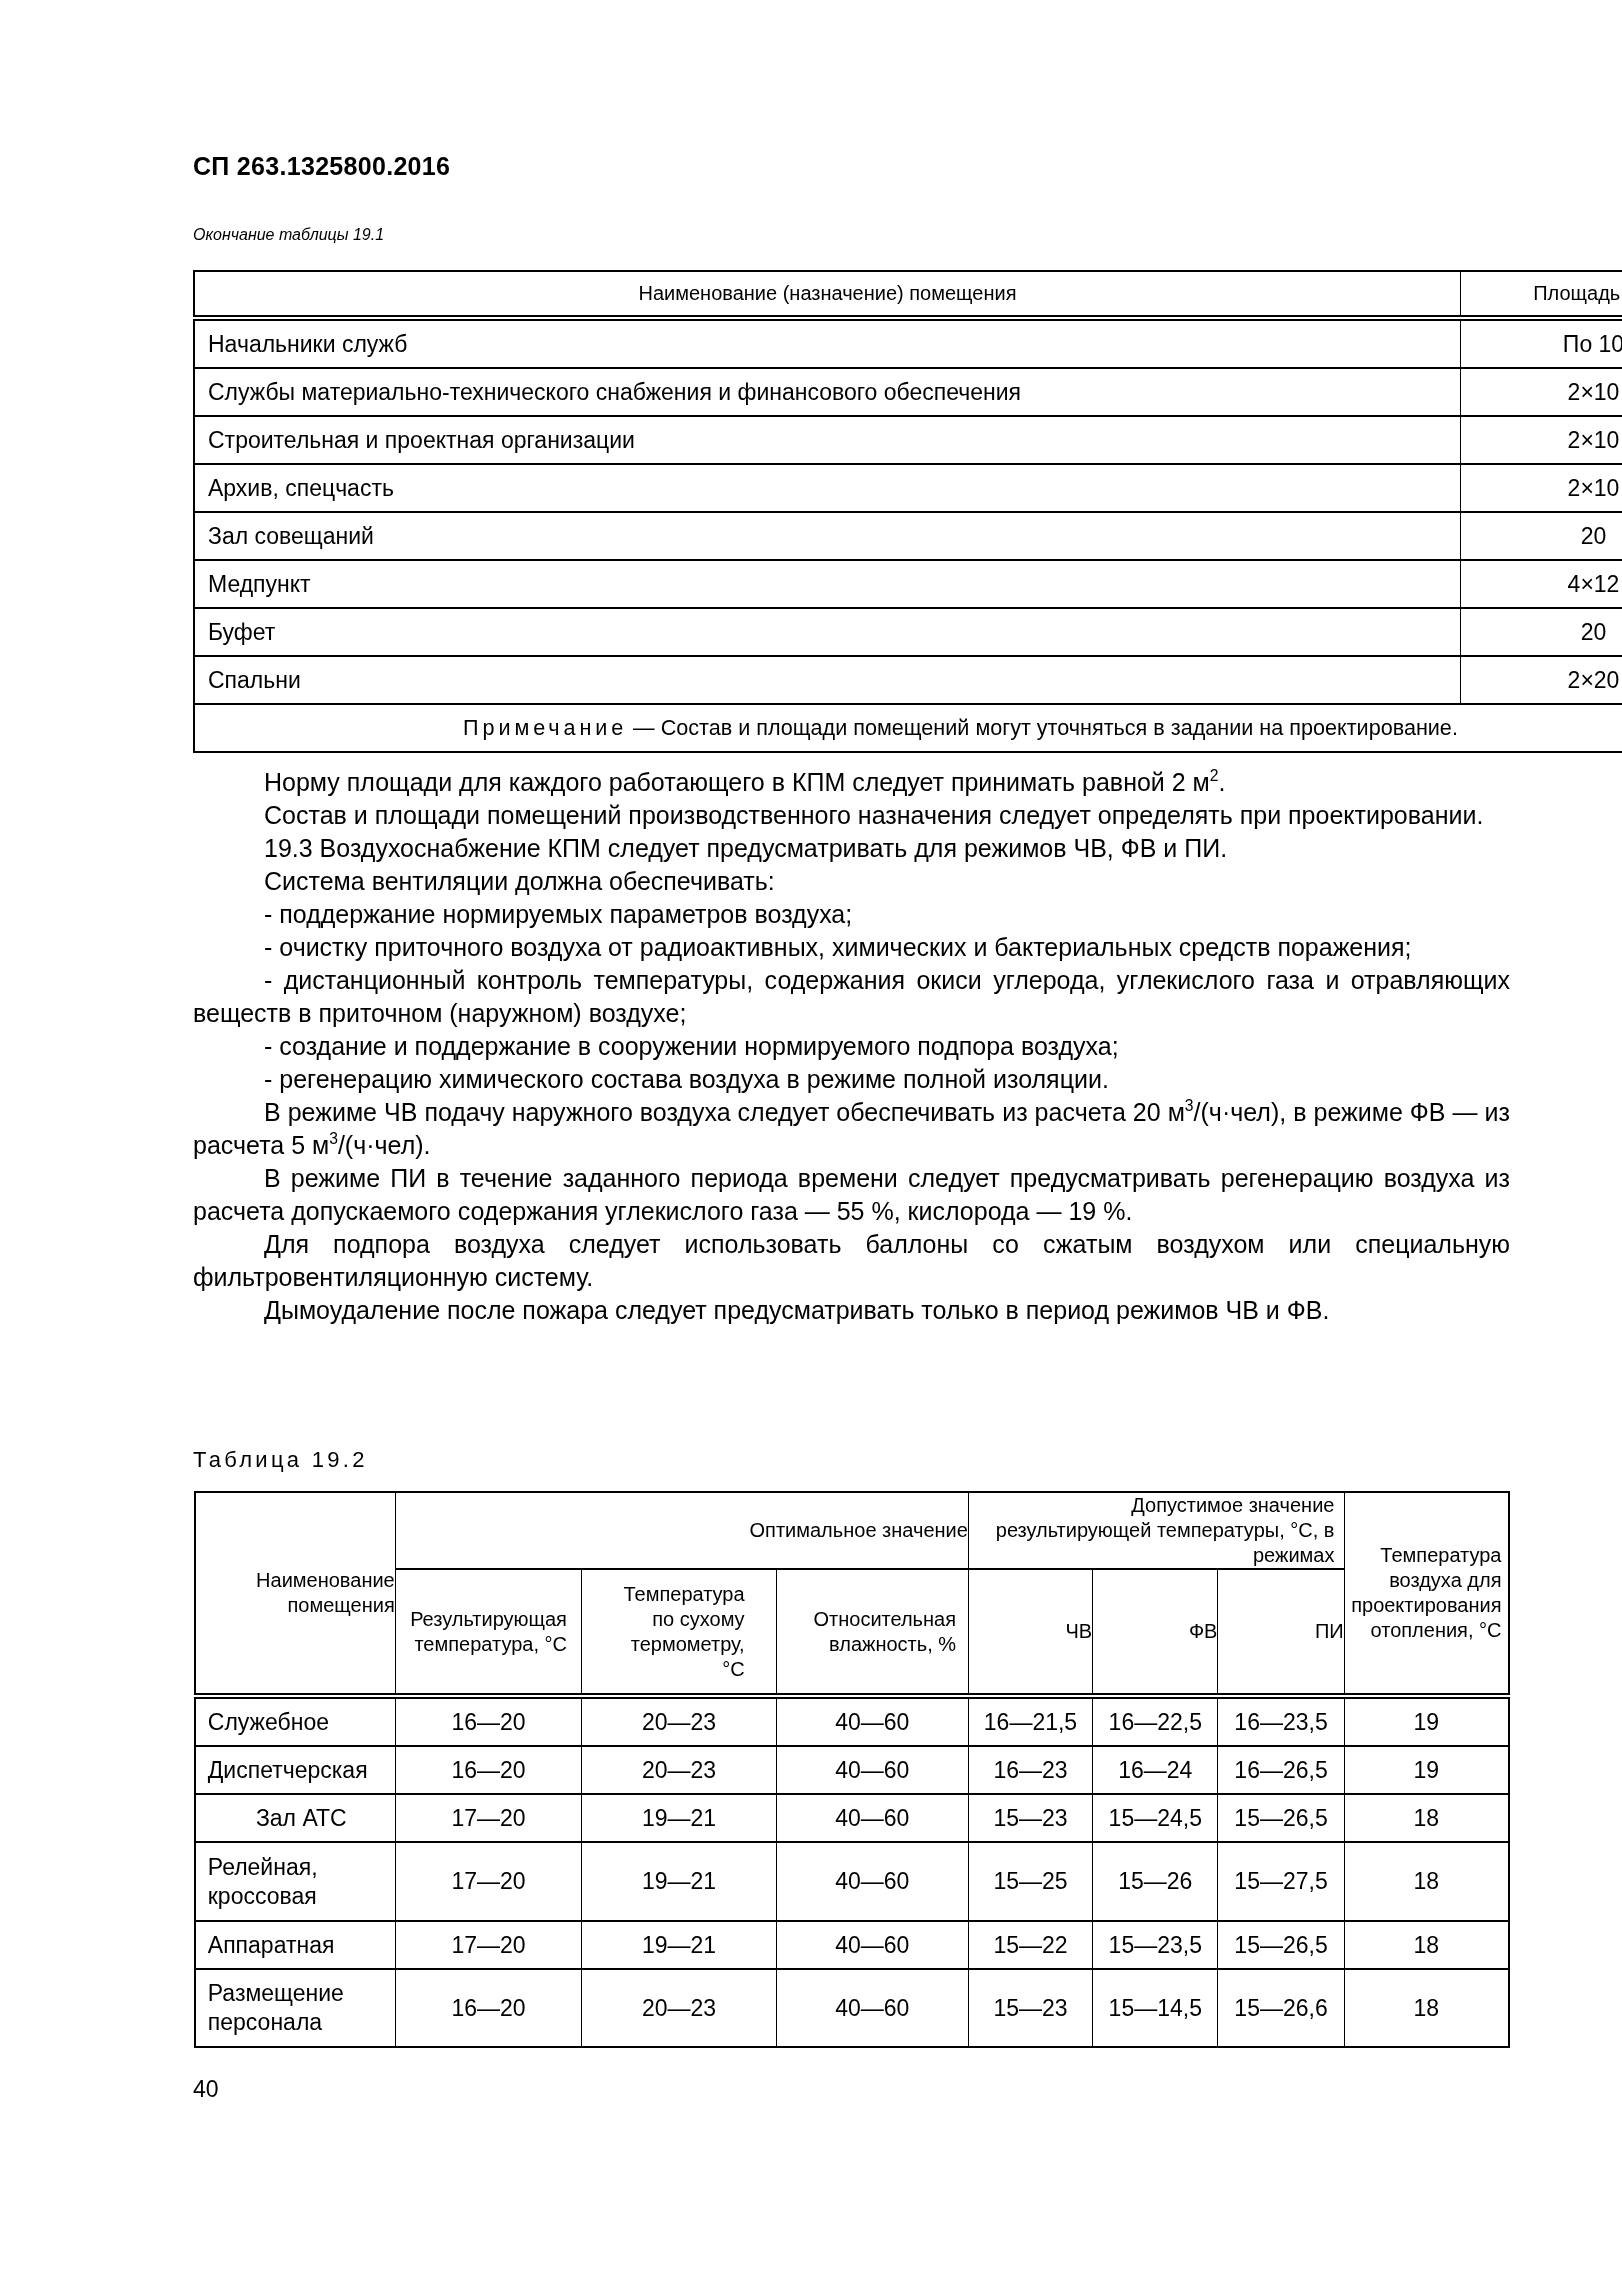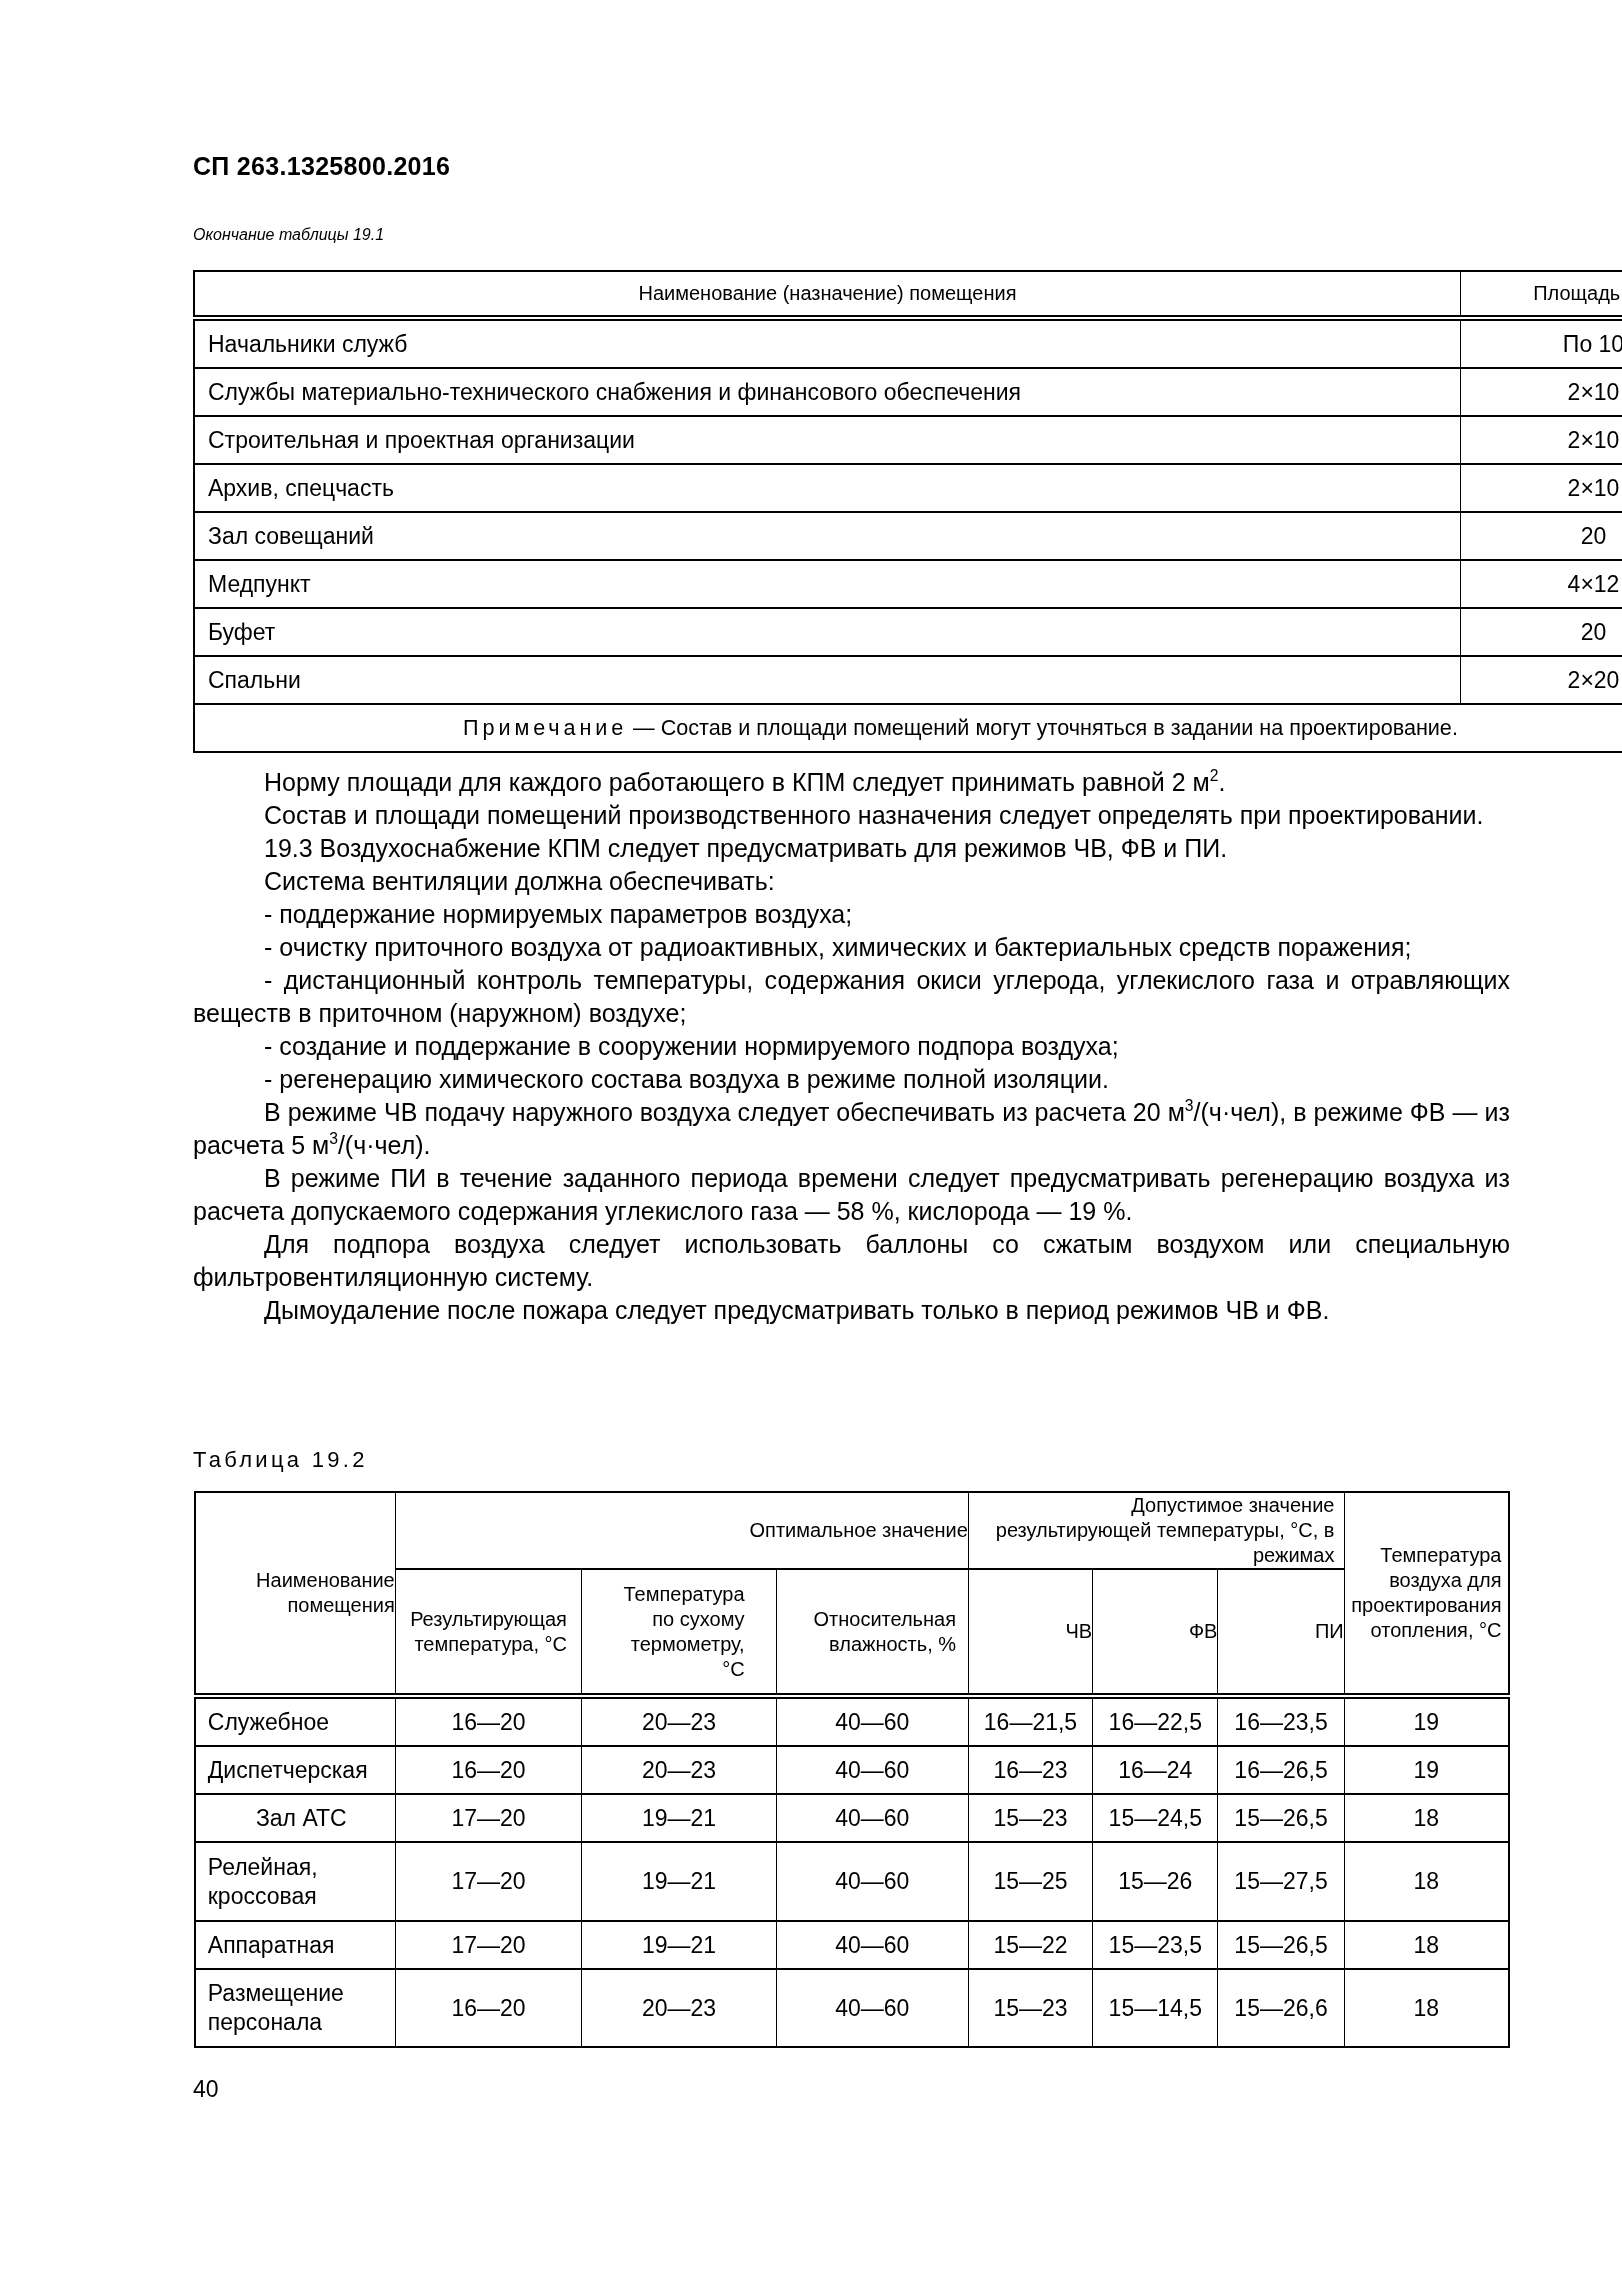--- a/index.html
+++ b/index.html
@@ -103,21 +103,21 @@
   <p><span>Норму площади для каждого работающего в КПМ следует принимать равной 2 м</span><sup>2</sup><span>.</span></p>
   <p>Состав и площади помещений производственного назначения следует определять при проектировании.</p>
   <p>19.3 Воздухоснабжение КПМ следует предусматривать для режимов ЧВ, ФВ и ПИ.</p>
   <p>Система вентиляции должна обеспечивать:</p>
   <p class="li">- поддержание нормируемых параметров воздуха;</p>
   <p class="li">- очистку приточного воздуха от радиоактивных, химических и бактериальных средств поражения;</p>
   <p class="li">- дистанционный контроль температуры, содержания окиси углерода, углекислого газа и отравляющих веществ в приточном (наружном) воздухе;</p>
   <p class="li">- создание и поддержание в сооружении нормируемого подпора воздуха;</p>
   <p class="li">- регенерацию химического состава воздуха в режиме полной изоляции.</p>
   <p><span>В режиме ЧВ подачу наружного воздуха следует обеспечивать из расчета 20 м</span><sup>3</sup><span>/(ч·чел), в режиме ФВ — из расчета 5 м</span><sup>3</sup><span>/(ч·чел).</span></p>
-  <p>В режиме ПИ в течение заданного периода времени следует предусматривать регенерацию воздуха из расчета допускаемого содержания углекислого газа — 58 %, кислорода — 19 %.</p>
+  <p>В режиме ПИ в течение заданного периода времени следует предусматривать регенерацию воздуха из расчета допускаемого содержания углекислого газа — 55 %, кислорода — 19 %.</p>
   <p>Для подпора воздуха следует использовать баллоны со сжатым воздухом или специальную фильтровентиляционную систему.</p>
   <p>Дымоудаление после пожара следует предусматривать только в период режимов ЧВ и ФВ.</p>
 </div>
 
 <div class="tbl2-title">Таблица 19.2</div>
 
 <table id="t2">
   <colgroup>
     <col style="width:202px">
       <col style="width:178px">

